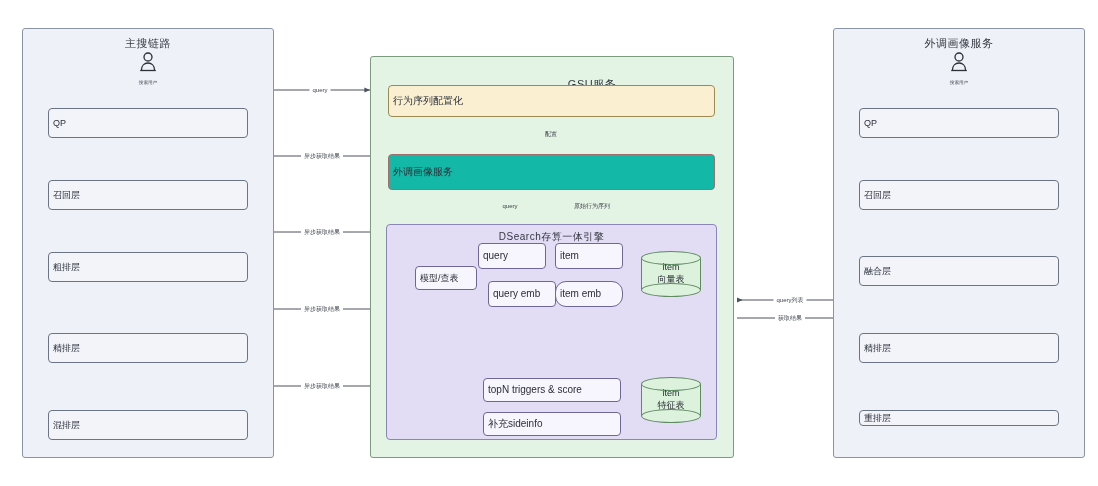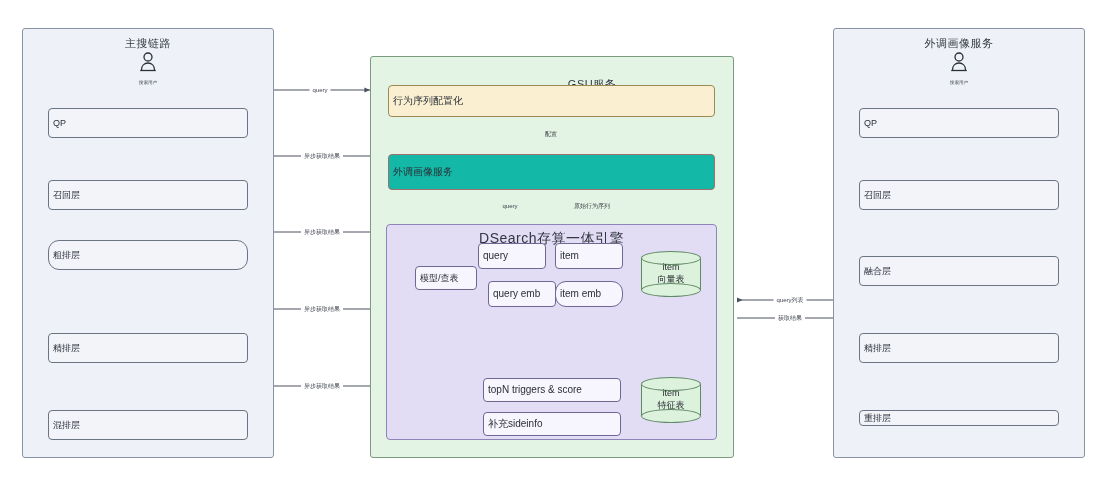--- a/index.html
+++ b/index.html
@@ -230,21 +230,21 @@
     </span>
     <span class="caption">搜索用户</span>
   </div>
 
   <div class="node lane-node" style="left:48px; top:108px; width:200px; height:30px;">
     <span>QP</span>
   </div>
   <div class="node lane-node" style="left:48px; top:180px; width:200px; height:30px;">
     <span>召回层</span>
   </div>
-  <div class="node lane-node" style="left:48px; top:240px; width:200px; height:30px;border-radius:11px;">
+  <div class="node lane-node" style="left:48px; top:252px; width:200px; height:30px;">
     <span>粗排层</span>
   </div>
   <div class="node lane-node" style="left:48px; top:333px; width:200px; height:30px;">
     <span>精排层</span>
   </div>
   <div class="node lane-node" style="left:48px; top:410px; width:200px; height:30px;">
     <span>混排层</span>
   </div>
 
   <div class="panel gsu" style="left:370px; top:56px; width:364px; height:402px;">
@@ -252,21 +252,21 @@
   </div>
 
   <div class="node cream" style="left:388px; top:85px; width:327px; height:32px;">
     <span>行为序列配置化</span>
   </div>
   <div class="node pink" style="left:388px; top:154px; width:327px; height:36px;">
     <span>外调画像服务</span>
   </div>
 
   <div class="panel dsearch" style="left:386px; top:224px; width:331px; height:216px;">
-    <div class="panel-title" style="top:5px; font-size:14px;">DSearch存算一体引擎</div>
+    <div class="panel-title" style="top:5px; font-size:10px;">DSearch存算一体引擎</div>
   </div>
 
   <div class="node plain" style="left:478px; top:243px; width:68px; height:26px;">
     <span>query</span>
   </div>
   <div class="node plain" style="left:555px; top:243px; width:68px; height:26px;">
     <span>item</span>
   </div>
   <div class="node plain" style="left:415px; top:266px; width:62px; height:24px; font-size:9px;">
     <span>模型/查表</span>

